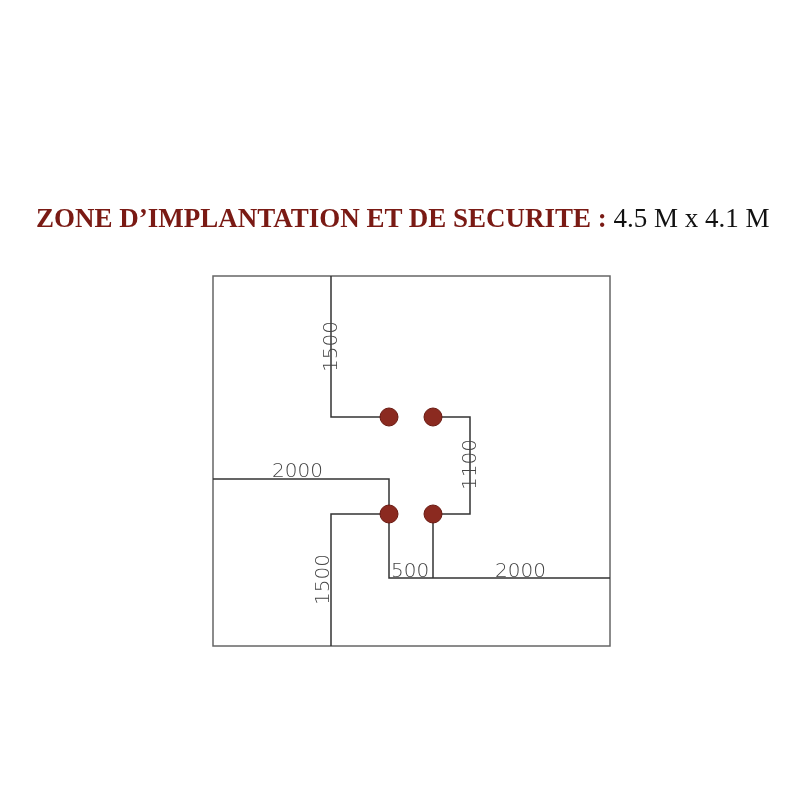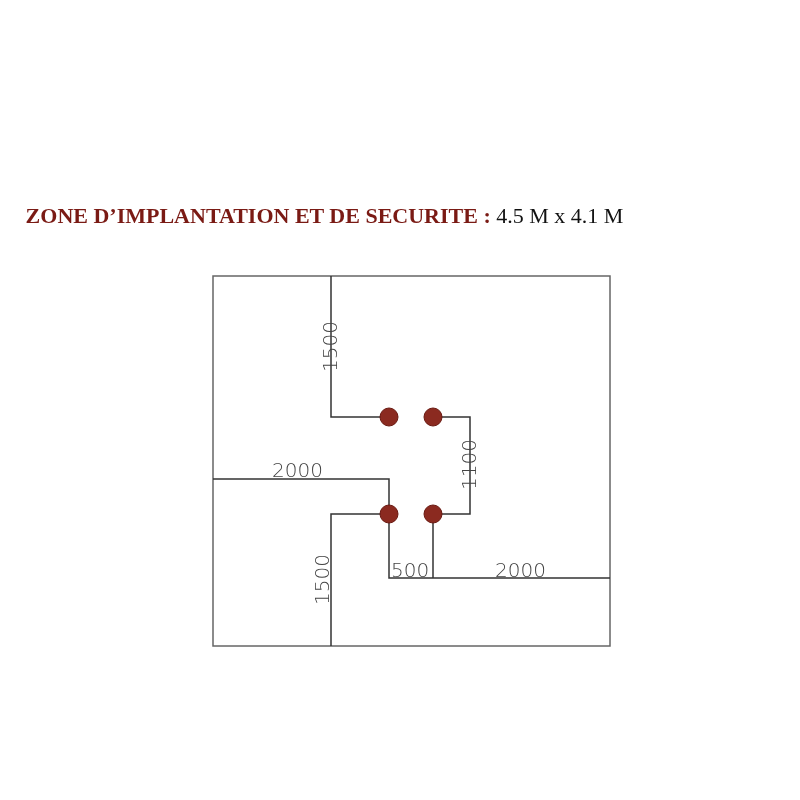--- a/index.html
+++ b/index.html
@@ -1,19 +1,19 @@
 <!DOCTYPE html>
 <html><head>
 <meta charset="utf-8">
 <style>
   html, body { margin: 0; padding: 0; background: #ffffff; }
   body { width: 800px; height: 800px; position: relative; overflow: hidden; }
   .title {
     position: absolute; left: 0; top: 203px; width: 649px; text-align: center;
-    font-family: "Liberation Serif", "DejaVu Serif", serif; font-size: 22px; white-space: nowrap;
+    font-family: "Liberation Serif", "DejaVu Serif", serif; font-size: 27px; white-space: nowrap; padding-left: 36px;
   }
   .title .main { color: #7a1a14; font-weight: bold; }
   .title .dims { color: #111111; }
   svg { position: absolute; left: 0; top: 0; }
   .dim text { font-family: "DejaVu Sans", sans-serif; font-size: 20px; fill: #444; font-weight: 300; }
 </style>
 </head>
 <body>
 
 <div class="title">

